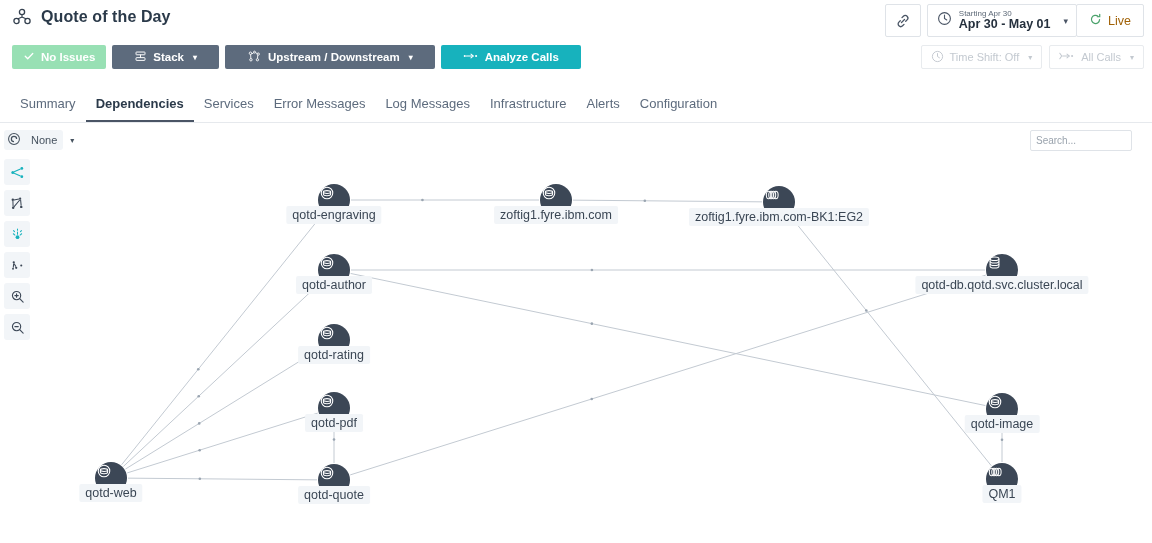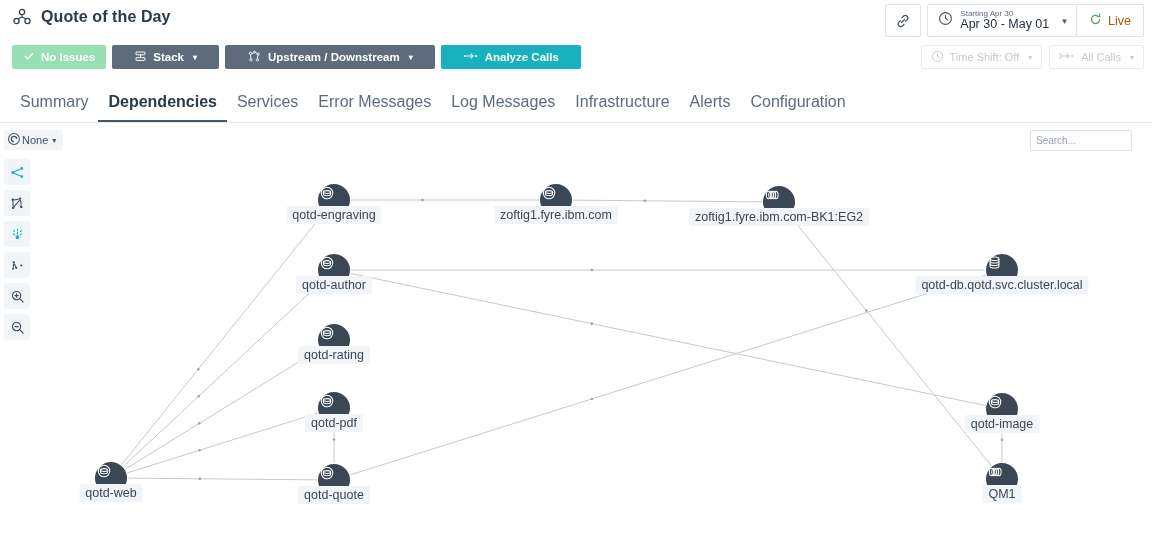--- a/index.html
+++ b/index.html
@@ -31,21 +31,21 @@
   }
   .link-btn { width: 36px; border-radius: 2px; }
   .link-btn svg { display:block; }
   .daterange {
     margin-left: 6px; padding: 0 8px 0 9px; border-radius: 2px;
     display: flex; align-items: center; gap: 7px; min-width: 150px;
   }
   .dr-clock { flex: 0 0 auto; }
   .dr-text { line-height: 1.05; }
   .dr-top { font-size: 8px; color: #5e6a78; display: block; }
-  .dr-main { font-size: 12.5px; font-weight: normal; color: #25303d; display: block; }
+  .dr-main { font-size: 12.5px; font-weight: bold; color: #25303d; display: block; }
   .dr-caret { margin-left: 6px; color: #4a5565; font-size: 9px; }
   .live-btn {
     margin-left: -1px; padding: 0 12px; border-radius: 2px;
     display: flex; align-items: center; gap: 6px;
     color: #a16207; font-size: 12.5px;
   }
 
   
   .toolbar { position: absolute; left: 0; top: 41px; width: 1152px; height: 33px; }
   .tb-left { position: absolute; left: 12px; top: 4px; display: flex; gap: 6px; }
@@ -67,29 +67,29 @@
     font-size: 11px; color: #c3c9d0; white-space: nowrap;
   }
 
   
   .tabs {
     position: absolute; left: 0; top: 86px; width: 1152px; height: 37px;
     border-bottom: 1px solid #e6e9ed;
     display: flex; align-items: flex-end; padding-left: 10px;
   }
   .tab {
-    font-size: 16px; color: #5d6b7d; padding: 0 10px 9px 10px;
+    font-size: 13px; color: #5d6b7d; padding: 0 10px 9px 10px;
     border-bottom: 2px solid transparent; white-space: nowrap; text-align: center;
   }
   .tab.active { color: #2b3a4a; font-weight: bold; border-bottom-color: #4a5565; }
 
   
   .rail { position: absolute; left: 4px; top: 130px; width: 36px; }
   .rail-none {
-    display: flex; align-items: center; gap: 1px;
+    display: flex; align-items: center; gap: 10px;
     background: #f2f5f8; border-radius: 3px; height: 20px;
     padding: 0 5px 0 3px; width: 59px; font-size: 11px; color: #46525f;
   }
   .rail-btn {
     width: 26px; height: 26px; margin-top: 5px; border-radius: 3px;
     background: #f2f5f8; display: flex; align-items: center; justify-content: center;
   }
   .rail-sp { margin-top: 9px; }
 
   

